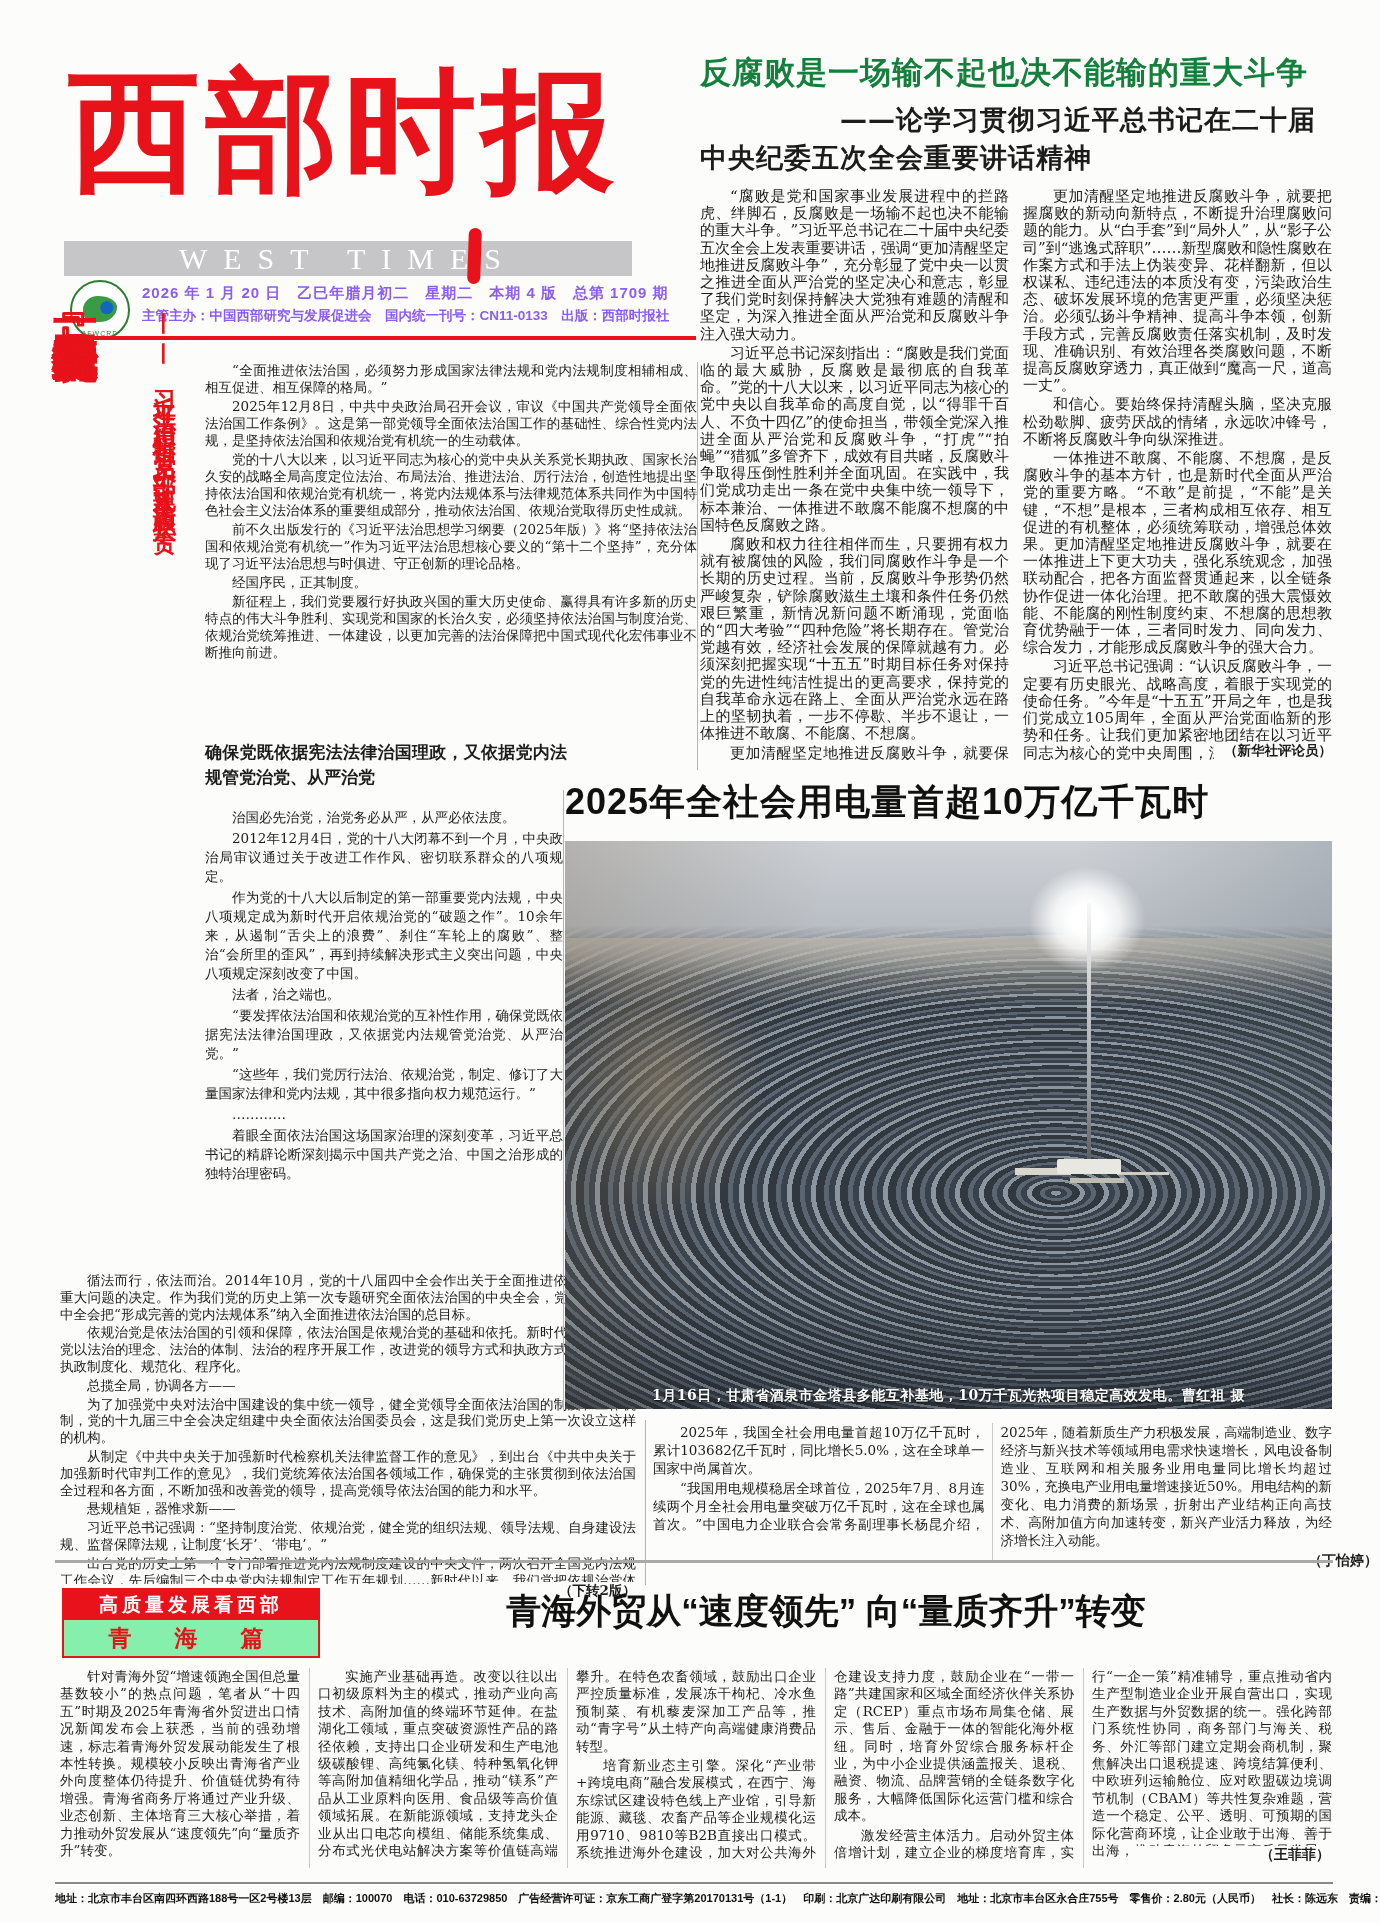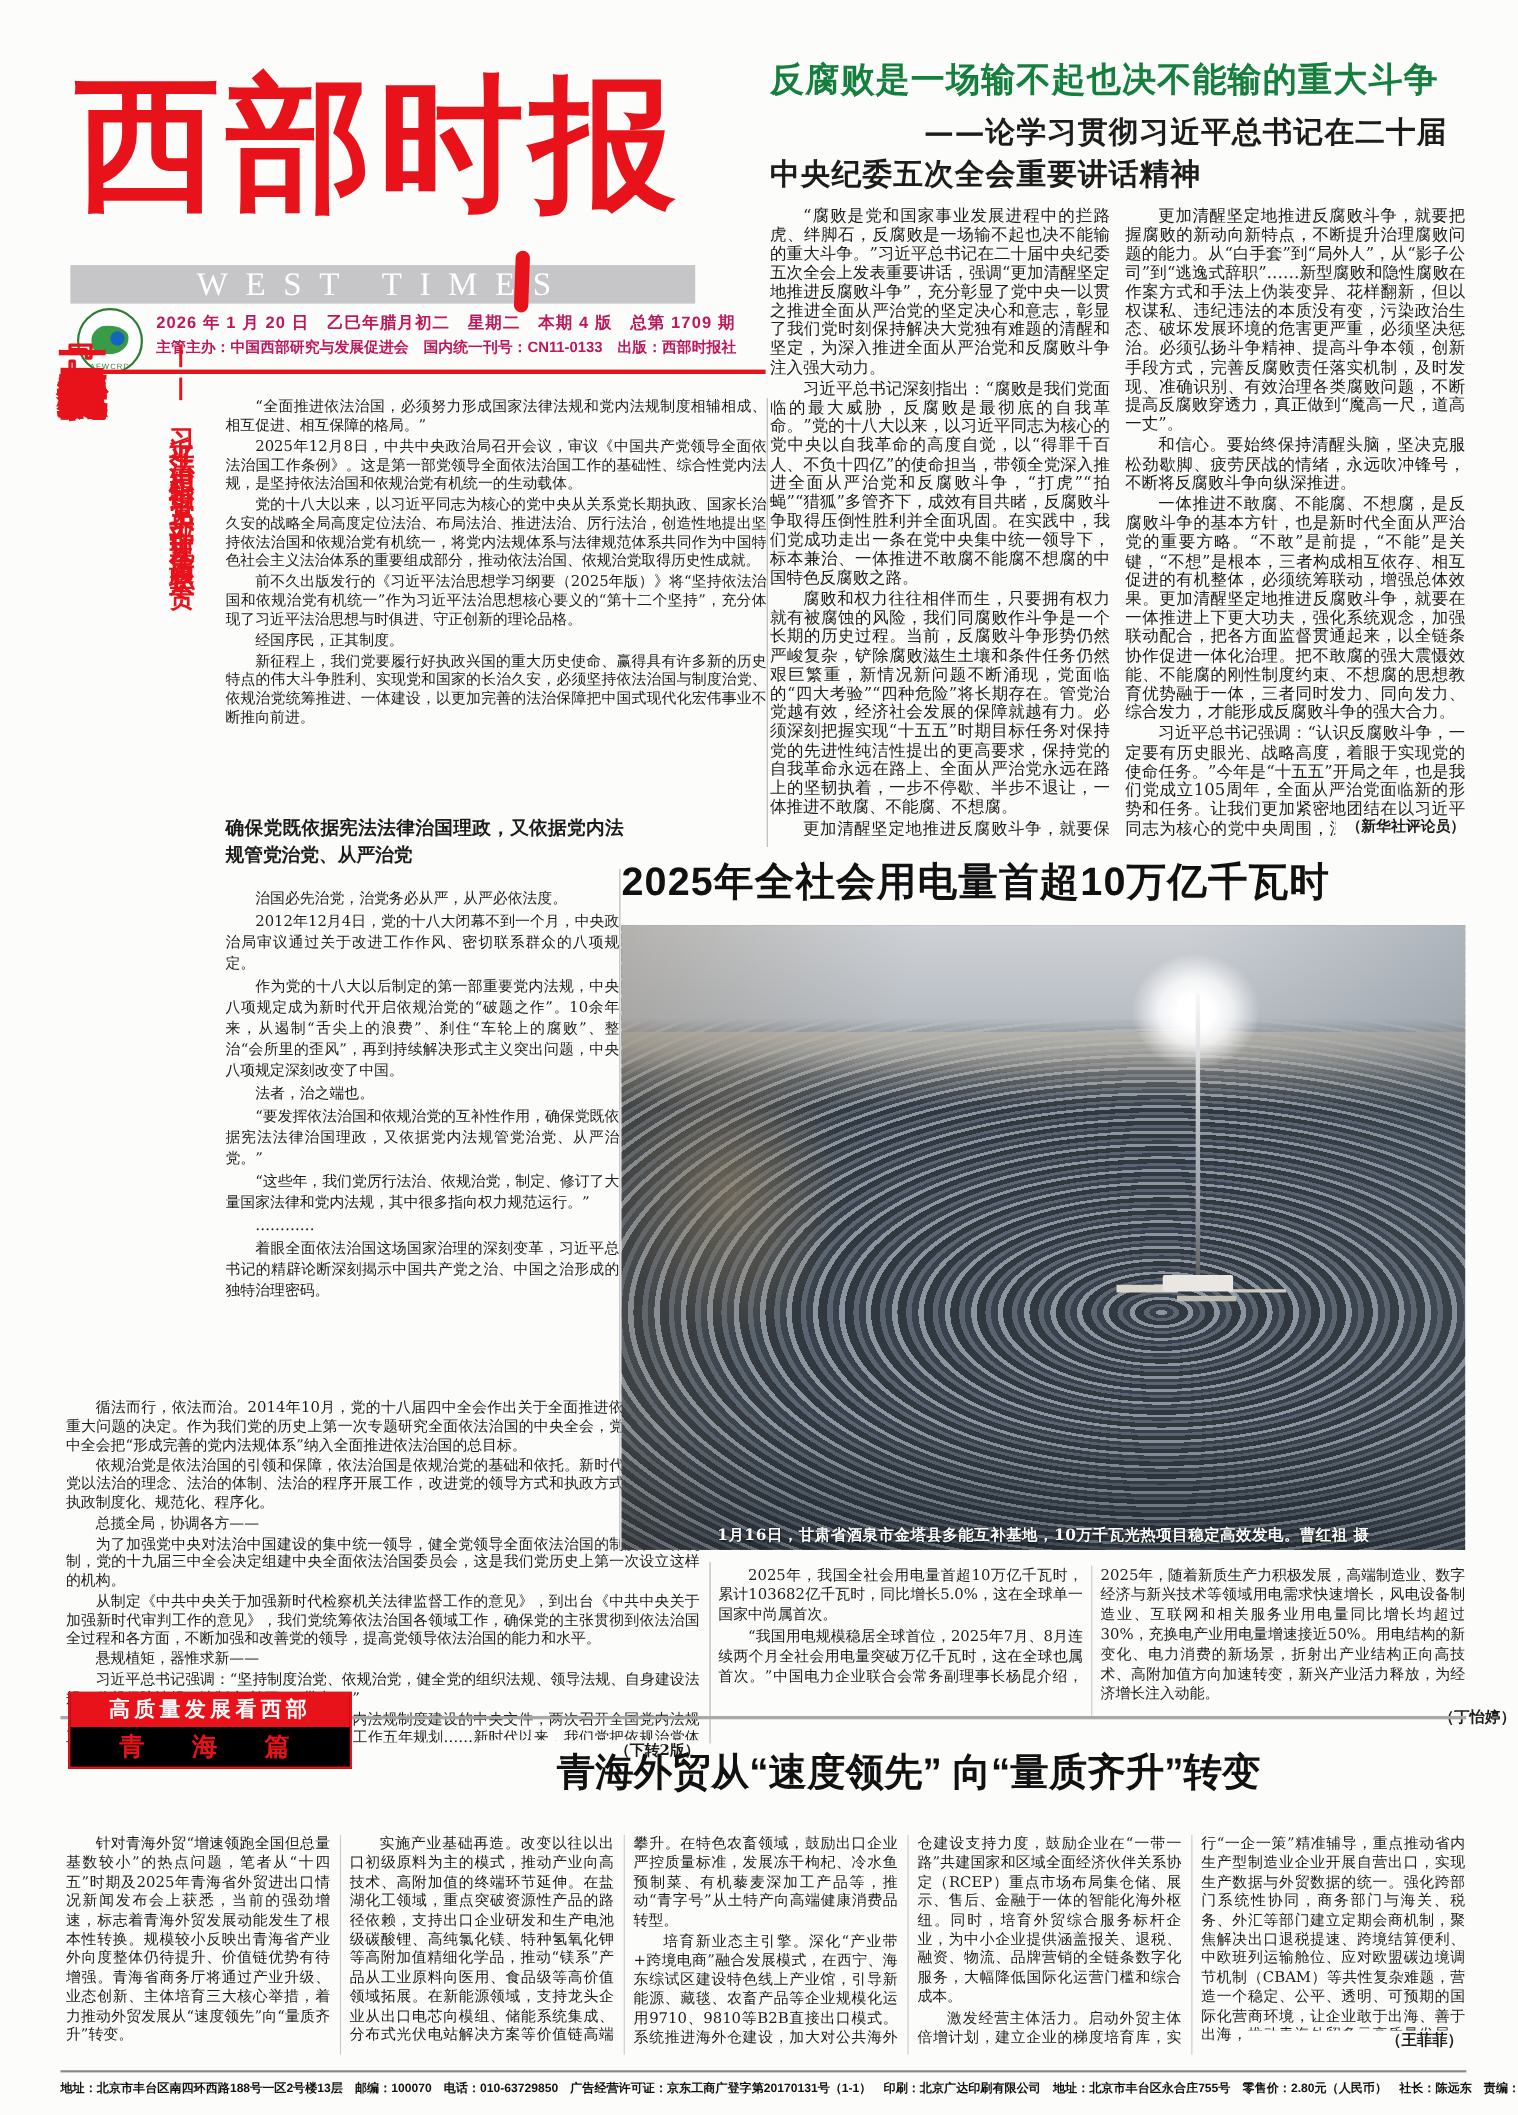--- a/index.html
+++ b/index.html
@@ -15,21 +15,21 @@
         font-family:"Liberation Serif",serif;font-size:30px;letter-spacing:16px;
         text-align:center;line-height:35px;}
   .band-stroke{left:468px;top:228px;width:13px;height:56px;background:#e8121a;border-radius:7px;transform:rotate(2deg);}
   .logo{left:70px;top:280px;width:56px;height:56px;border:2px solid #2e7d32;border-radius:50%;
         background:#fff;overflow:hidden;}
   .logo-map{position:absolute;left:11px;top:14px;width:34px;height:26px;background:
         radial-gradient(circle at 70% 45%,#1565c0 0 6px,transparent 7px),#3a9b46;
         border-radius:46% 60% 55% 40%/55% 45% 60% 40%;}
   .logo-txt{position:absolute;left:0;bottom:1px;width:100%;text-align:center;font-size:7px;
         color:#2e7d32;font-family:"Liberation Sans",sans-serif;letter-spacing:1px;}
-  .mast-meta{left:142px;top:284px;width:556px;font-family:"Liberation Sans",sans-serif;color:#be185d;}
+  .mast-meta{left:142px;top:284px;width:556px;font-family:"Liberation Sans",sans-serif;color:#8b5cf6;}
   .mast-date{font-size:15px;font-weight:bold;letter-spacing:1px;margin:0 0 4px 0;}
   .mast-org{font-size:13.5px;font-weight:bold;margin:0;}
   .mast-rule{left:60px;top:336px;width:636px;height:4px;background:#e8121a;}
   
   .lead{left:700px;top:52px;width:632px;}
   .lead h1{margin:0;font-family:"Liberation Sans",sans-serif;font-weight:900;font-size:31px;
            letter-spacing:1px;color:#15803d;white-space:nowrap;}
   .lead .sub1{margin:8px 16px 0 0;font-size:27px;font-weight:bold;text-align:right;letter-spacing:1px;}
   .lead .sub2{margin:2px 0 0 0;font-size:27px;font-weight:bold;text-align:left;letter-spacing:1px;}
   .lead-cols{display:flex;gap:14px;margin-top:12px;height:572px;overflow:hidden;position:relative;}
@@ -75,22 +75,22 @@
       linear-gradient(105deg,rgba(122,106,84,.30),rgba(0,0,0,0) 30%),
       linear-gradient(255deg,rgba(96,108,120,.28),rgba(0,0,0,0) 28%),
       linear-gradient(rgba(0,0,0,0) 80%,rgba(20,24,30,.35));}
   .caption{position:absolute;left:0;bottom:4px;width:100%;text-align:center;color:#fff;
       font-size:14px;font-weight:bold;text-shadow:0 1px 2px rgba(0,0,0,.9);letter-spacing:.5px;}
   .power-cols{margin:14px 0 0 88px;width:679px;column-count:2;column-gap:16px;
       column-rule:1px solid #c9c9c9;font-size:13.5px;line-height:18px;height:138px;overflow:hidden;}
   .power-byline{position:absolute;right:2px;top:1552px;font-weight:bold;font-size:14px;
       font-family:"Liberation Sans",sans-serif;}
   
-  .kicker{left:62px;top:1538px;width:254px;border:2px solid #e8121a;background:#000000;
-          font-family:Liberation Serif, serif;}
+  .kicker{left:62px;top:1588px;width:254px;border:2px solid #e8121a;background:#86efac;
+          font-family:Liberation Sans, sans-serif;}
   .kicker-top{background:#e8121a;color:#fff;font-size:19px;font-weight:900;text-align:center;
           line-height:30px;letter-spacing:4px;}
   .kicker-bot{color:#e8121a;font-size:23px;font-weight:900;text-align:center;line-height:36px;letter-spacing:10px;}
   .qh-head{left:320px;top:1588px;width:1012px;text-align:center;font-family:"Liberation Sans",sans-serif;
            font-weight:900;font-size:35px;color:#111;}
   .qh-cols{left:60px;top:1668px;width:1272px;column-count:5;column-gap:18px;
            column-rule:1px solid #c9c9c9;font-size:13.5px;line-height:17.4px;height:200px;overflow:hidden;}
   .qh-byline{left:1130px;top:1846px;width:200px;text-align:right;font-weight:bold;font-size:14px;
            background:#fcfcfa;font-family:"Liberation Sans",sans-serif;}
   

